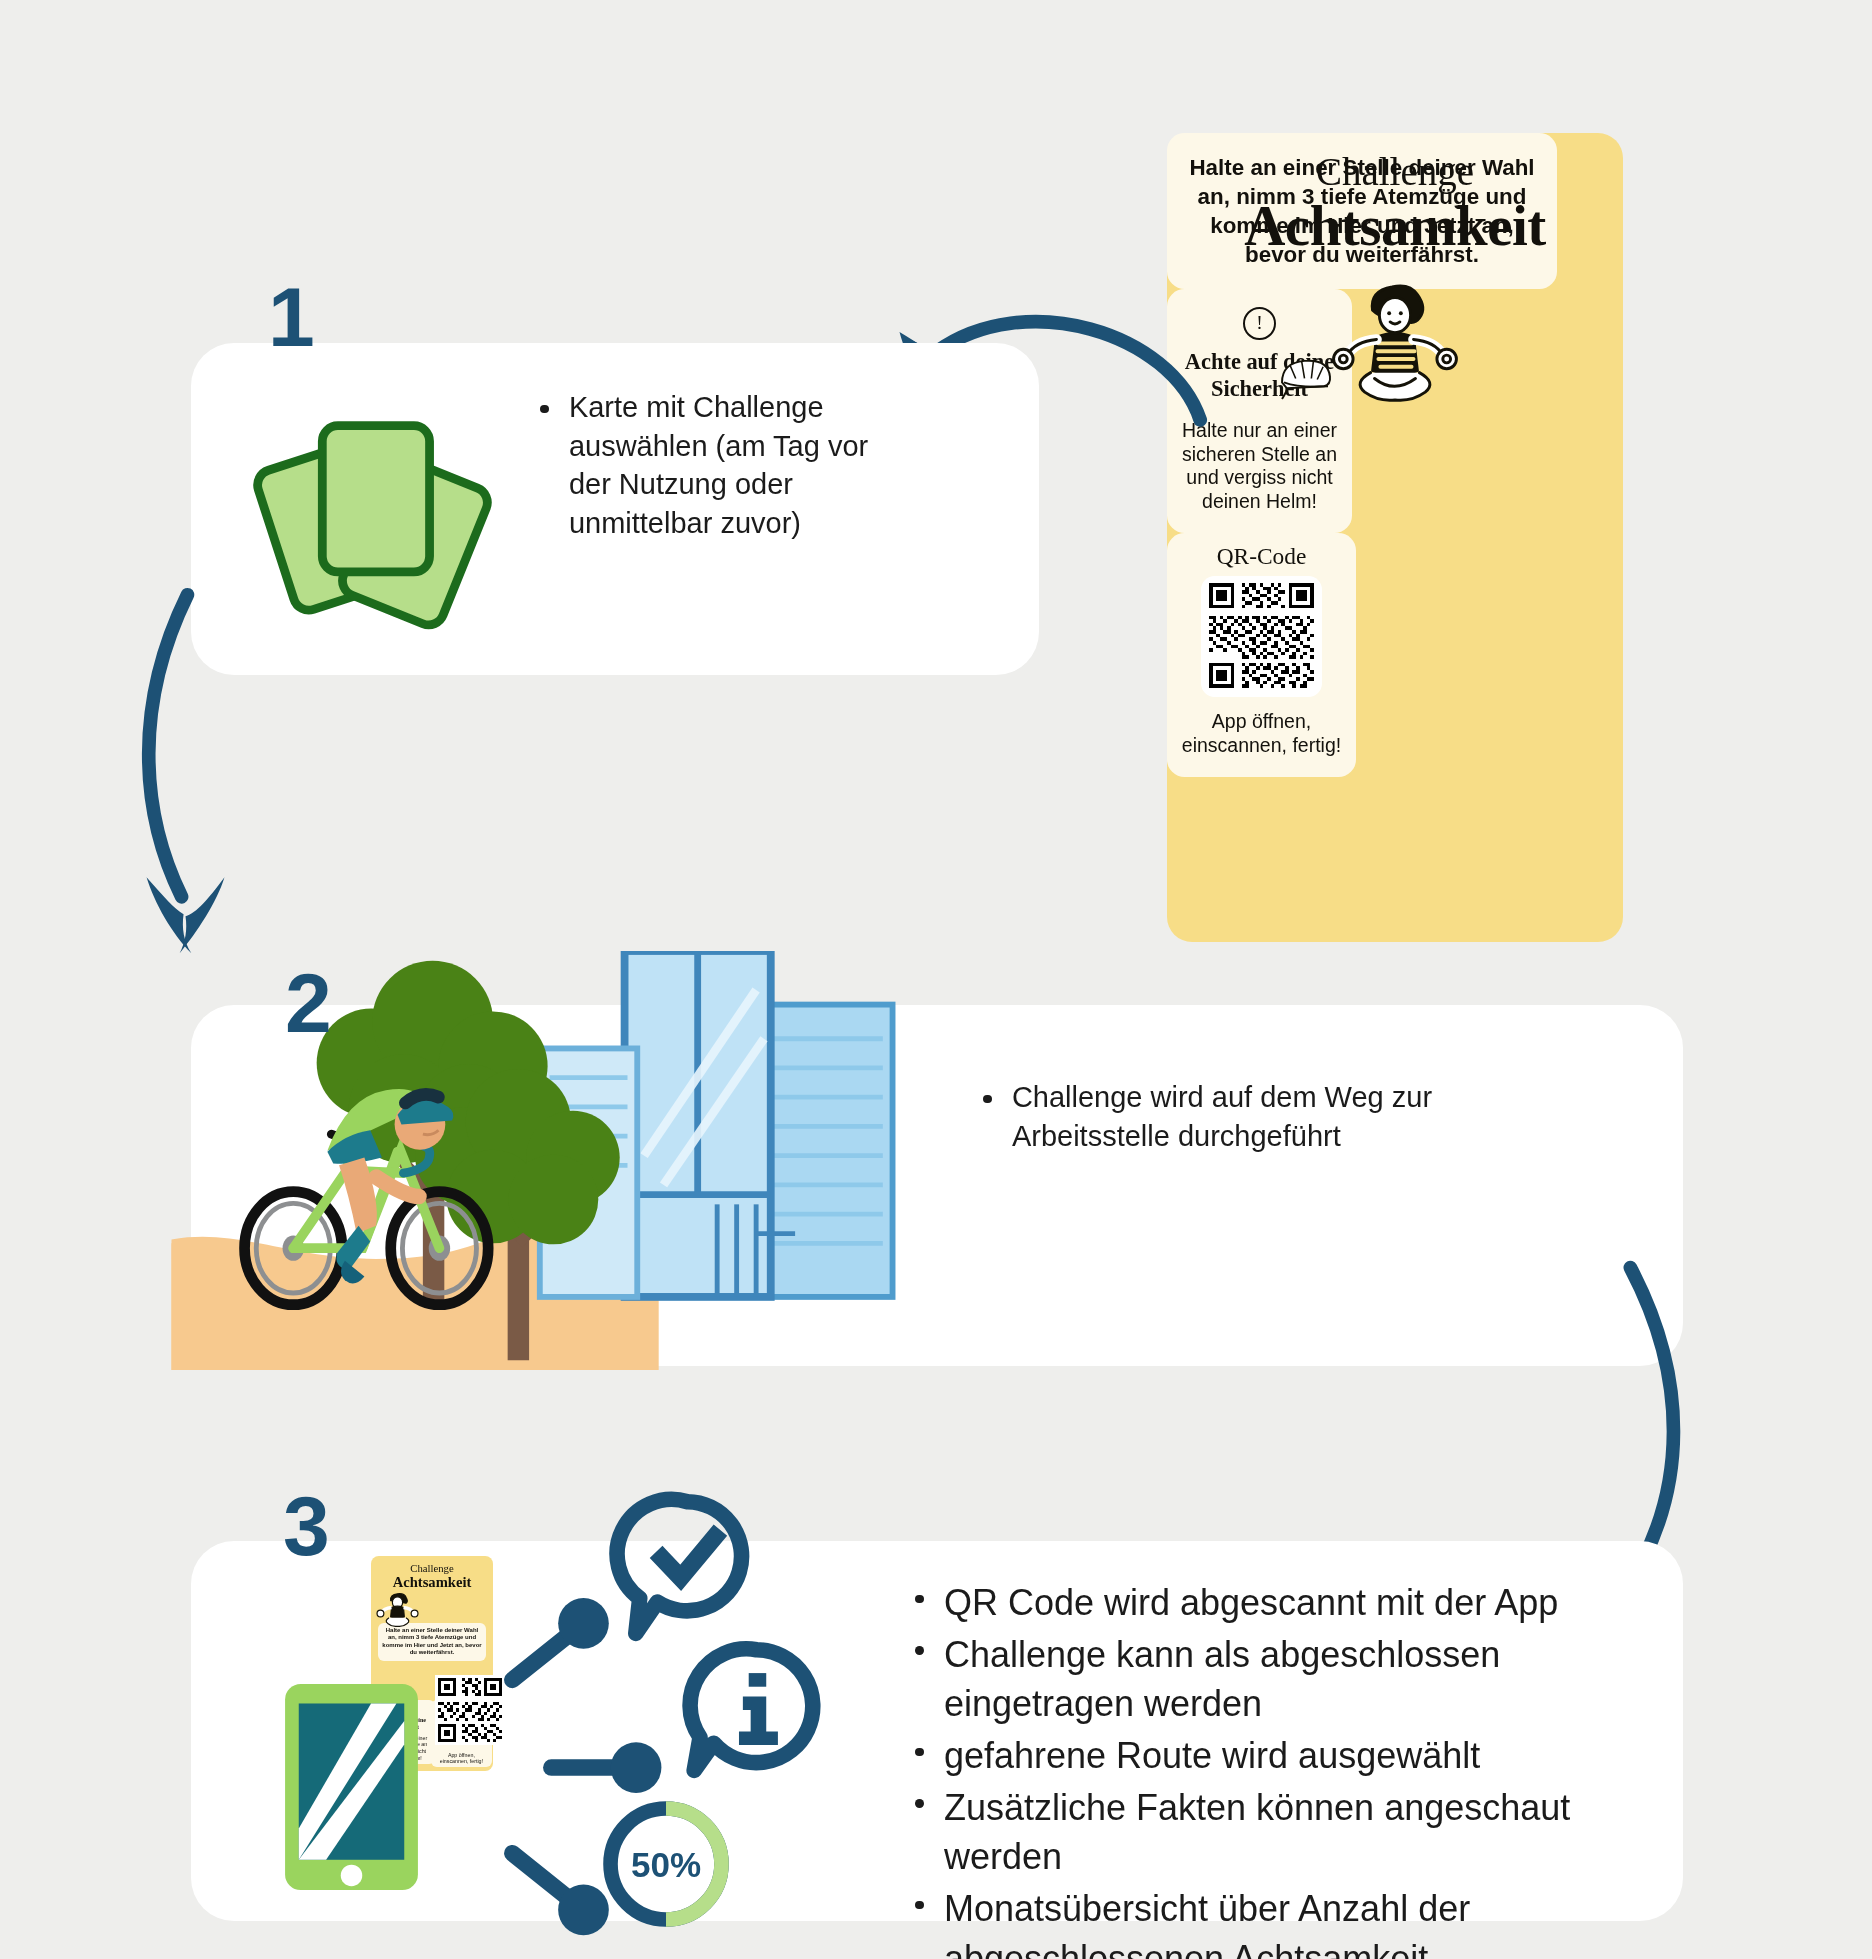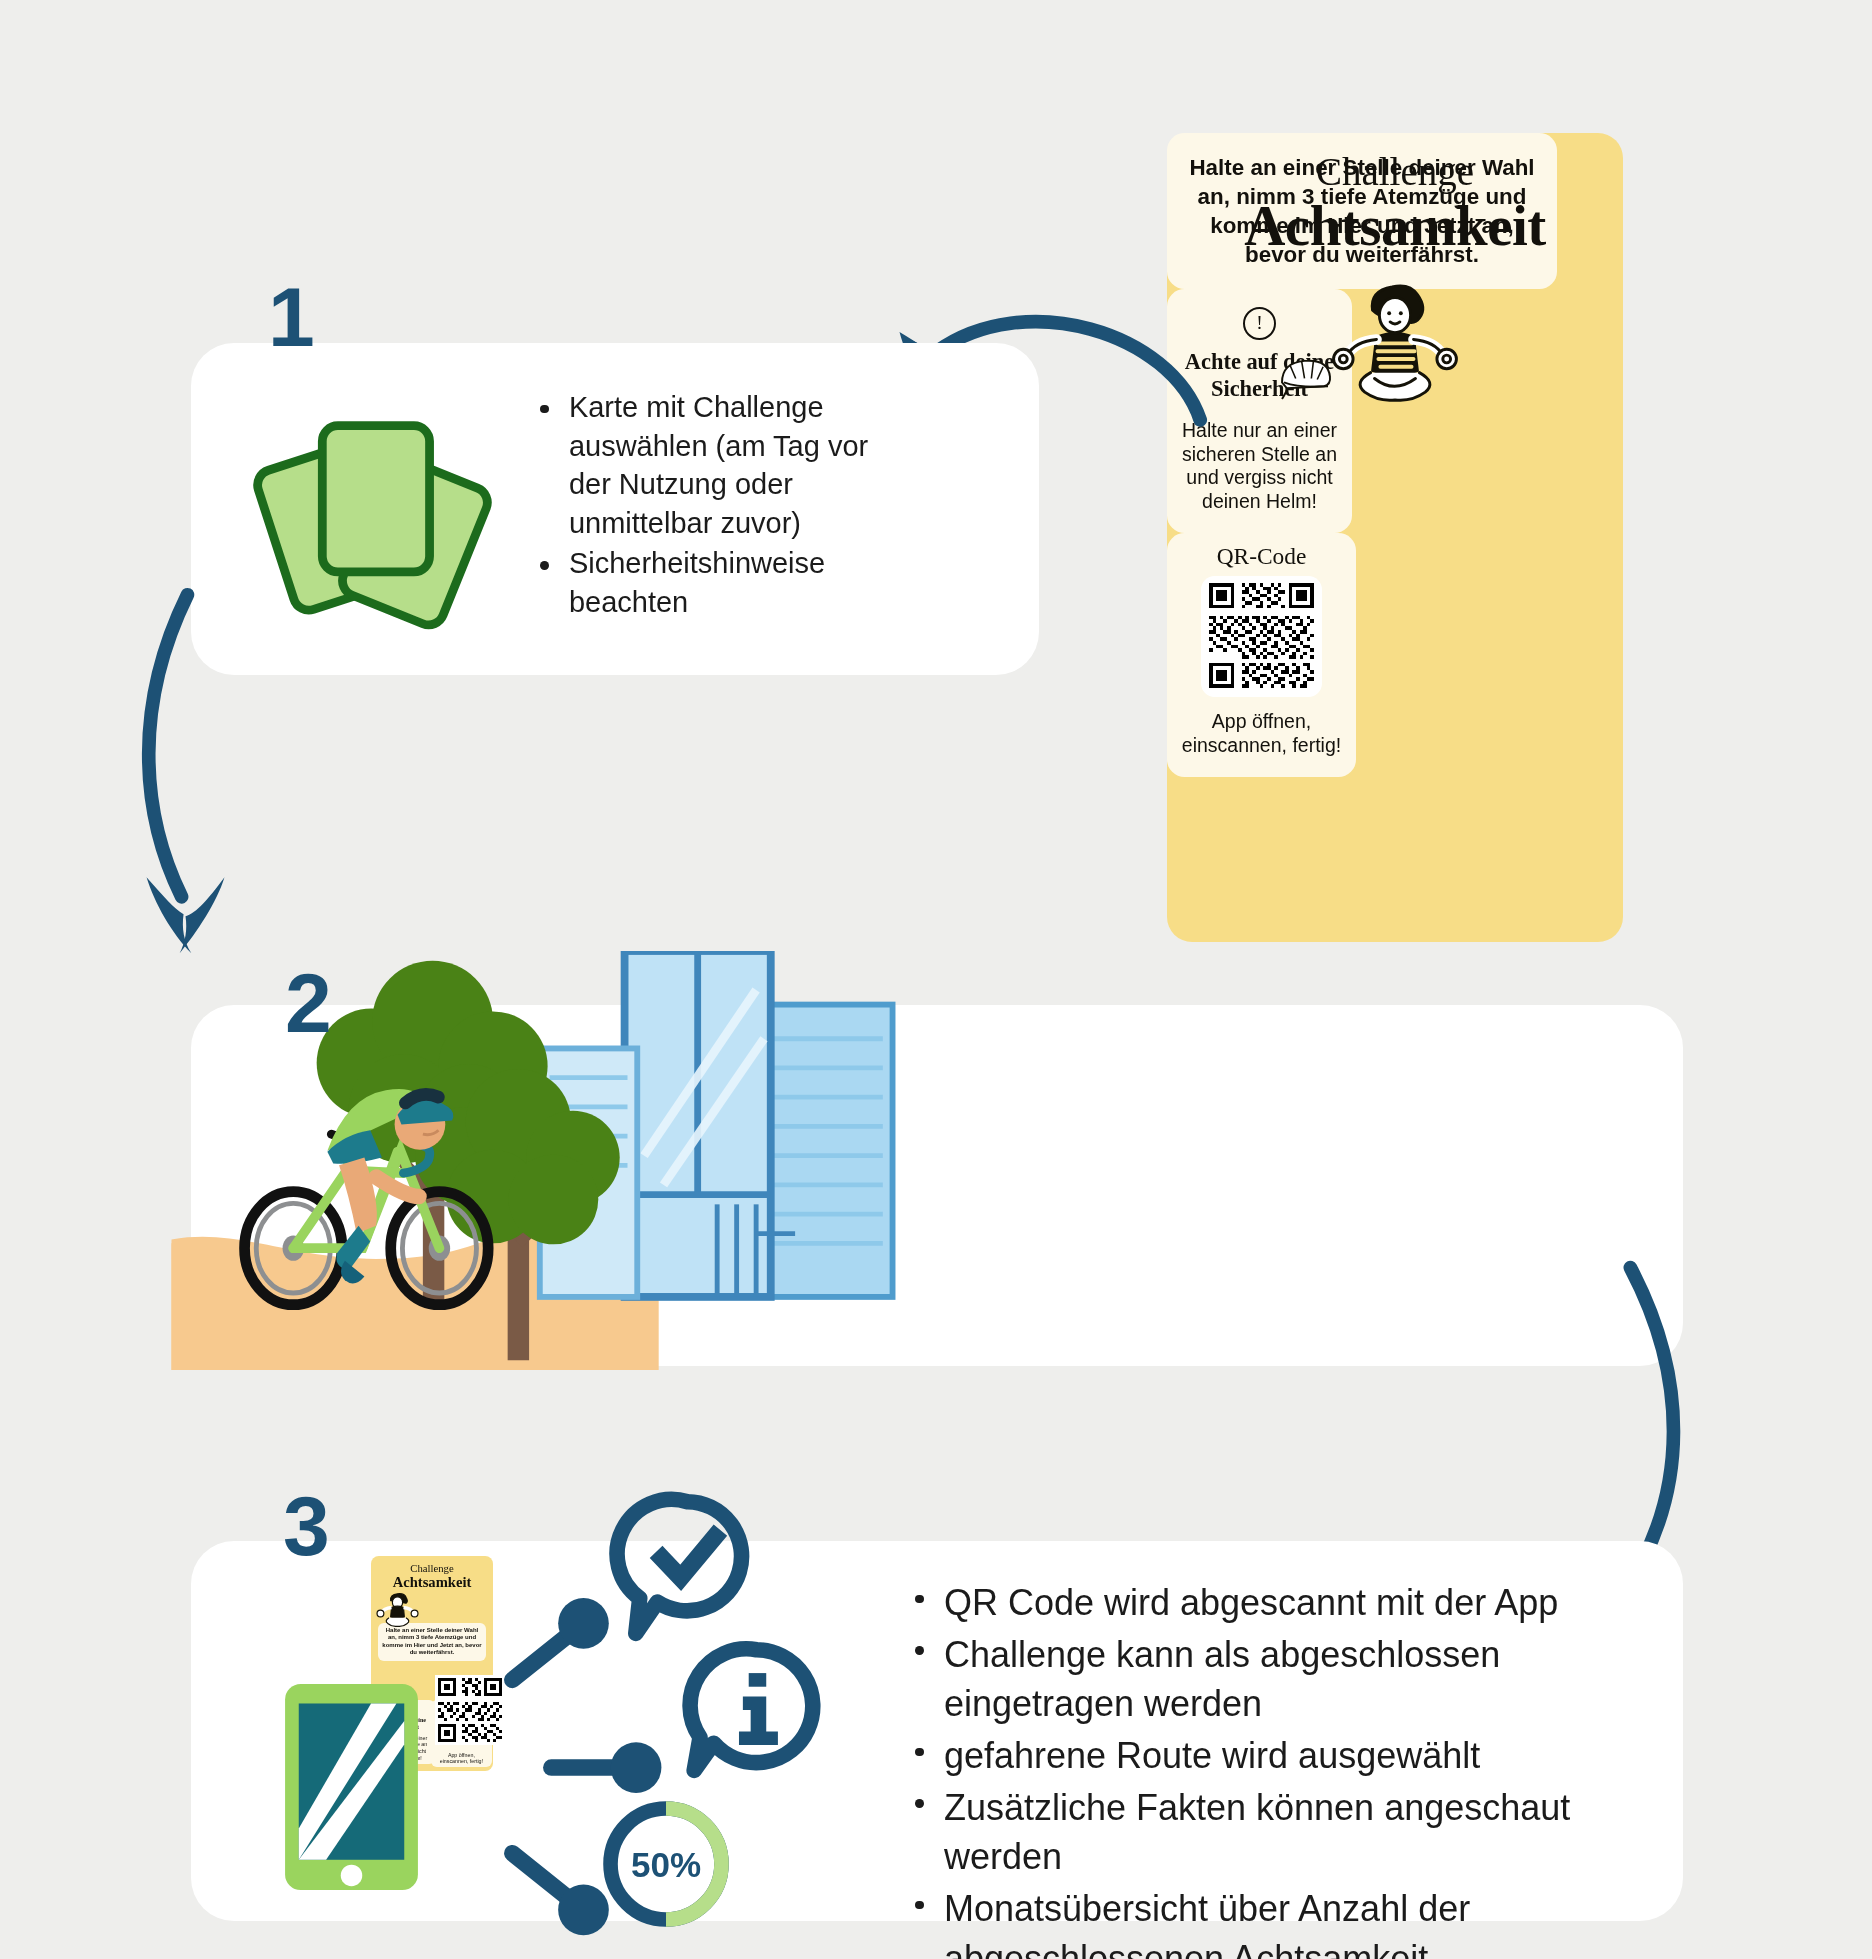--- a/index.html
+++ b/index.html
@@ -364,21 +364,20 @@
       <g stroke="#1c6b1c" stroke-width="9" fill="#b6de8a" stroke-linejoin="round">
         <rect x="18" y="48" width="110" height="150" rx="16" transform="rotate(-18 73 123)"></rect>
         <rect x="108" y="62" width="110" height="150" rx="16" transform="rotate(22 163 137)"></rect>
         <rect x="68" y="18" width="110" height="150" rx="16"></rect>
       </g>
     </svg>
   </div>
 
   <ul class="bullets" style="left:532px;top:388px;width:322px;">
     <li>Karte mit Challenge auswählen (am Tag vor der Nutzung oder unmittelbar zuvor)</li>
-    <li>Sicherheitshinweise beachten</li>
   </ul>
 
   <div class="abs" style="left:127px;top:585px;width:156px;height:380px;">
     <svg viewBox="0 0 160 390" width="156" height="380">
       <path d="M62 10 C8 120 12 230 56 320" fill="none" stroke="#1d5175" stroke-width="14" stroke-linecap="round"></path>
       <path d="M20 300 C38 320 48 332 58 338 C56 352 58 366 66 378 C46 358 28 326 20 300 Z" fill="#1d5175"></path>
       <path d="M100 300 C82 324 72 336 60 340 C62 354 60 366 54 378 C72 356 92 326 100 300 Z" fill="#1d5175"></path>
     </svg>
   </div>
 
@@ -480,20 +479,21 @@
         <path d="M232 168 q22 -28 52 -8 q8 6 4 14 l-52 4z" fill="#1d7b8c"></path>
         <path d="M240 156 q16 -14 34 -6" stroke="#18313f" stroke-width="13" fill="none" stroke-linecap="round"></path>
         <path d="M258 188 q10 2 16 -4" stroke="#c98a5e" stroke-width="3" fill="none"></path>
       </g>
     </svg>
   </div>
 
   <div class="step-num" style="left:285px;top:961px;">2</div>
 
   <ul class="bullets" style="left:975px;top:1078px;width:546px;">
+    <li>Challenge wird auf dem Weg zur Arbeitsstelle durchgeführt</li>
   </ul>
 
   <div class="abs" style="left:1560px;top:1248px;width:244px;height:390px;">
     <svg viewBox="0 0 250 400" width="244" height="390">
       <path d="M72 20 C130 130 134 250 66 352" fill="none" stroke="#1d5175" stroke-width="14" stroke-linecap="round"></path>
       <path d="M22 310 C40 326 54 338 62 344 C58 358 58 372 64 386 C44 364 28 336 22 310 Z" fill="#1d5175"></path>
       <path d="M102 336 C86 348 74 352 62 348 C60 362 54 374 44 384 C66 372 90 354 102 336 Z" fill="#1d5175"></path>
     </svg>
   </div>
 

